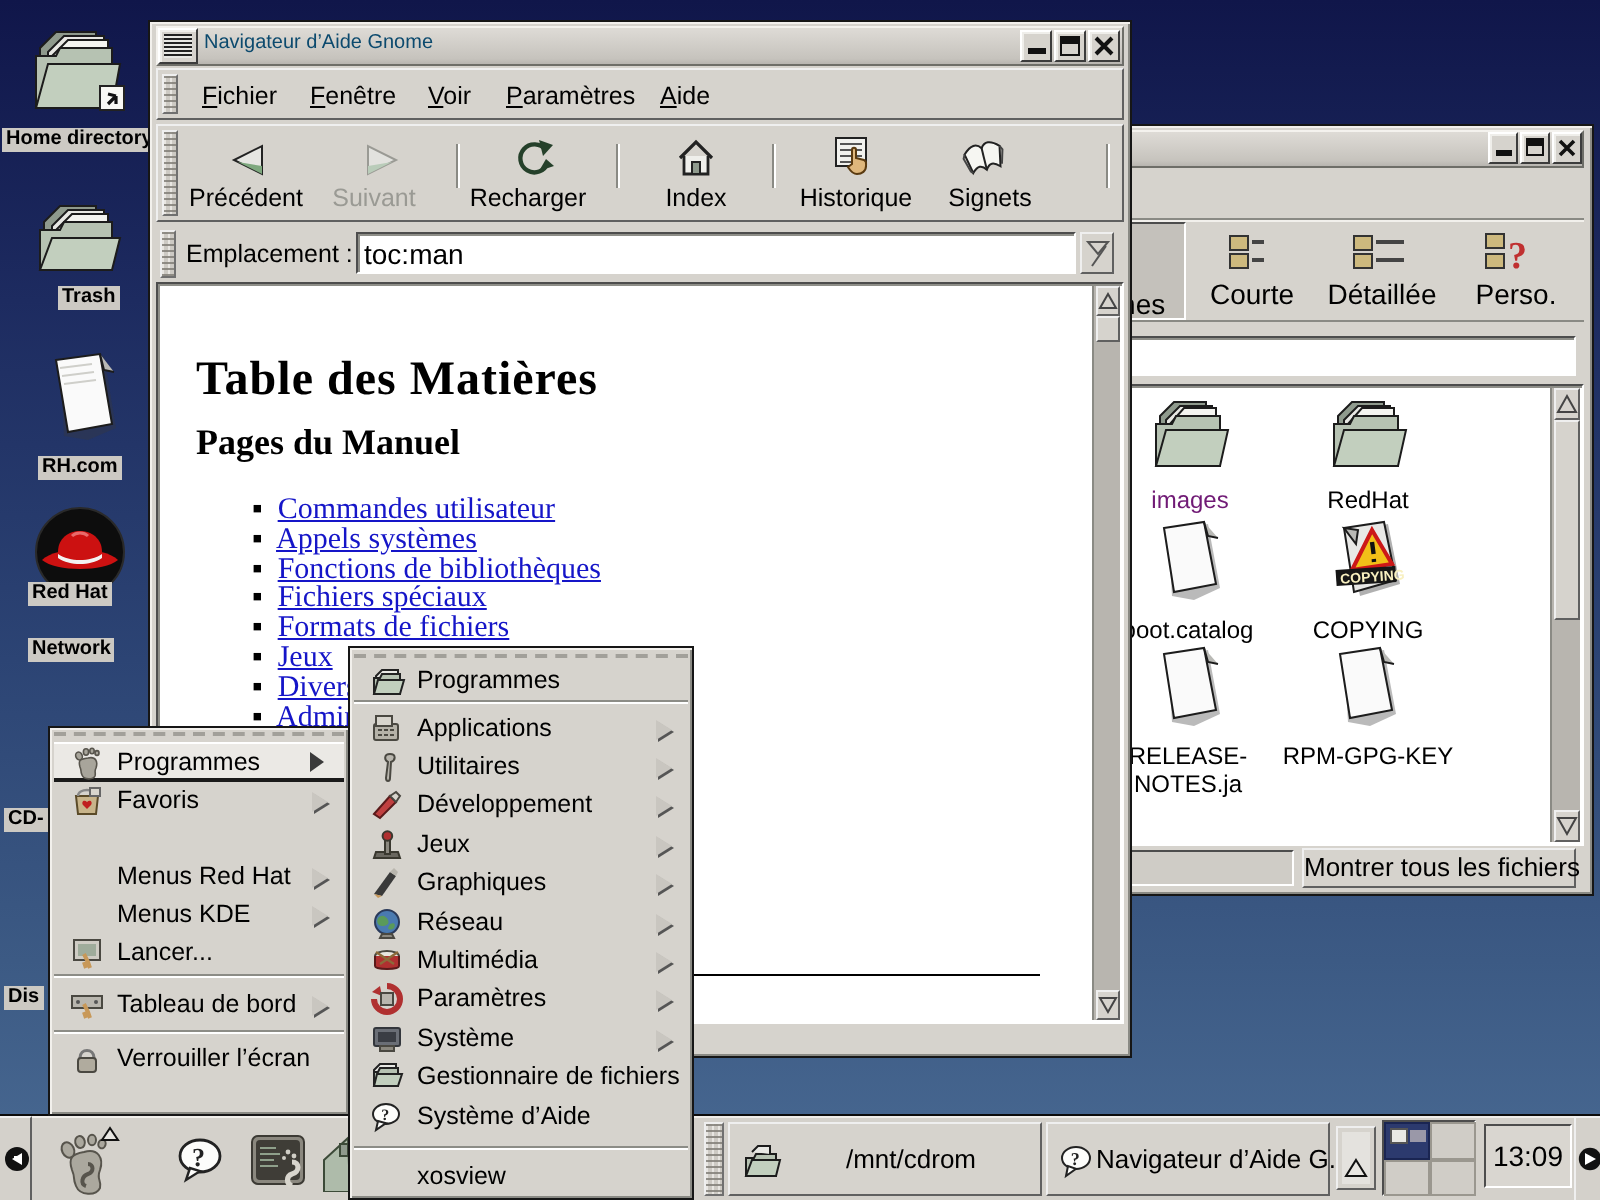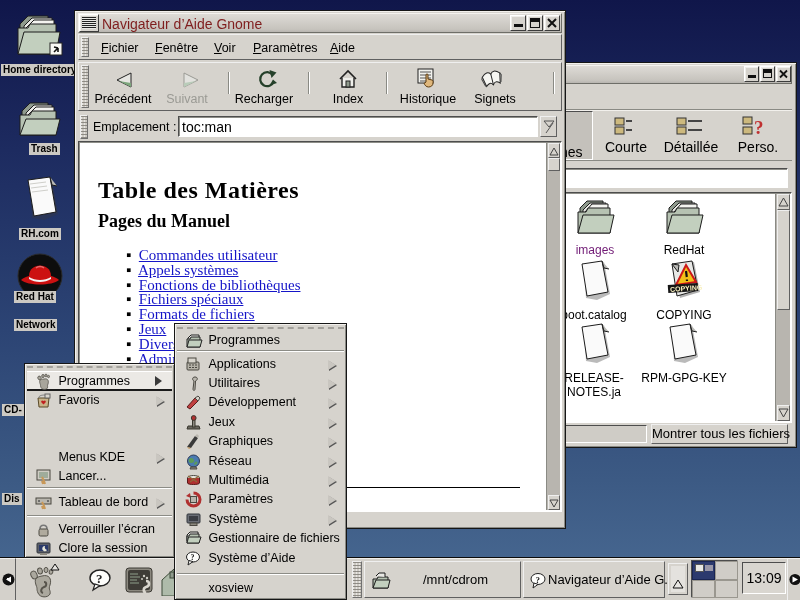--- a/index.html
+++ b/index.html
@@ -195,21 +195,21 @@
 </svg></div>
 <div class="abs" style="left:638px;top:371px;width:92px;text-align:center;font-size:12px;color:#000;">RPM-GPG-KEY</div>
 </div>
 
 <div class="abs win" style="left:74px;top:10px;width:492px;height:519px;padding:3px;">
 
   <div class="abs tbar" style="left:3px;top:2px;right:3px;height:20px;"></div>
   <div class="abs tbtn" style="left:4px;top:3px;width:20px;height:18px;">
      <div style="position:absolute;left:2px;top:2px;right:2px;bottom:2px;background:repeating-linear-gradient(180deg,#222 0 1px,#e8e8e4 1px 2px);"></div>
   </div>
-  <div class="abs" style="left:27px;top:5px;font-size:14px;color:#7f1d1d;">Navigateur d’Aide Gnome</div>
+  <div class="abs" style="left:27px;top:5px;font-size:10px;color:#0c4a6e;">Navigateur d’Aide Gnome</div>
   <div class="abs tbtn" style="right:39px;top:4px;width:16px;height:16px;">
       <div style="position:absolute;left:3px;bottom:3px;width:9px;height:3px;background:#111;"></div>
     </div>
   <div class="abs tbtn" style="right:22px;top:4px;width:16px;height:16px;">
       <div style="position:absolute;left:2px;top:2px;width:10px;height:10px;background:#111;">
         <div style="position:absolute;left:1px;bottom:1px;width:8px;height:5px;background:#d6d3cd;"></div>
       </div>
     </div>
   <div class="abs tbtn" style="right:5px;top:4px;width:16px;height:16px;">
     <svg width="14" height="14" viewBox="0 0 14 14">
@@ -430,20 +430,24 @@
   <div class="mitem" style="top:27px;">
     <svg class="ic" viewBox="0 0 17 17">
         <path d="M3 6 L14 6 L13 15 L4 15 Z" fill="#c8b48a" stroke="#5a4a28"></path>
         <path d="M4 6 C4 2 13 2 13 6" fill="none" stroke="#888" stroke-width="1.2"></path>
         <path d="M8.5 9 C7 7.5 5.5 9 6.5 10.5 L8.5 12.5 L10.5 10.5 C11.5 9 10 7.5 8.5 9 Z" fill="#c02020"></path>
         <rect x="10" y="2" width="5" height="4" fill="#d8d5cd" stroke="#666"></rect>
       </svg>
     <span class="mtext">Favoris</span>
       <span class="arr"></span>
   </div>
+  <div class="mitem" style="top:65px;">
+      <span class="mtext">Menus Red Hat</span>
+      <span class="arr"></span>
+    </div>
   <div class="mitem" style="top:84px;">
       <span class="mtext">Menus KDE</span>
       <span class="arr"></span>
     </div>
   <div class="mitem" style="top:103px;">
     <svg class="ic" viewBox="0 0 17 17">
         <rect x="2" y="2" width="13" height="10" fill="#cfccc4" stroke="#4a4841"></rect>
         <rect x="4" y="4" width="9" height="6" fill="#9fac9b"></rect>
         <path d="M7 9 L9 13 L10 16 M7 13 L8 16" stroke="#c89858" stroke-width="2"></path>
       </svg>
@@ -460,29 +464,20 @@
     <span class="mtext">Tableau de bord</span>
       <span class="arr"></span>
   </div>
   <div class="sep" style="top:151px;"></div>
   <div class="mitem" style="top:156px;">
     <svg class="ic" viewBox="0 0 17 17">
         <path d="M5 8 C5 3 12 3 12 8" fill="none" stroke="#777" stroke-width="1.6"></path>
         <rect x="4" y="8" width="9" height="7" rx="1.5" fill="#b0ab9e" stroke="#4a4841"></rect>
       </svg>
     <span class="mtext">Verrouiller l’écran</span>
-  </div>
-  <div class="mitem" style="top:175px;">
-    <svg class="ic" viewBox="0 0 17 17">
-        <rect x="2" y="3" width="13" height="10" rx="1" fill="#5a5e68" stroke="#33363c"></rect>
-        <rect x="4" y="5" width="9" height="6" fill="#2a3a6a"></rect>
-        <path d="M10 6 A2.6 2.6 0 1 0 12 10 A3.2 3.2 0 0 1 10 6" fill="#e8e8d8"></path>
-        <rect x="5" y="13" width="7" height="2" fill="#8b887f"></rect>
-      </svg>
-    <span class="mtext">Clore la session</span>
   </div>
 </div>
 
 <div class="abs" style="left:174px;top:323px;width:173px;height:277px;background:#d6d3cd;border:1px solid #161616;box-shadow:inset 1px 1px 0 #f2f0ec, inset -1px -1px 0 #8a8a84;">
   <div class="tear" style="top:1px;"></div>
   <div class="mitem" style="top:7px;height:19px;">
     <svg class="ic" style="width:18px;height:18px;" viewBox="0 0 18 18">
         <path d="M3 6 L6 3 L14 3 L14 13 L3 13 Z" fill="#e8e8e4" stroke="#222"></path>
         <path d="M2 7 L5 7 L6 5 L15 5 L15 15 L2 15 Z" fill="#b6c2b2" stroke="#222"></path>
         <path d="M2 15 L4 8 L17 8 L15 15 Z" fill="#c2cfbe" stroke="#222"></path>

